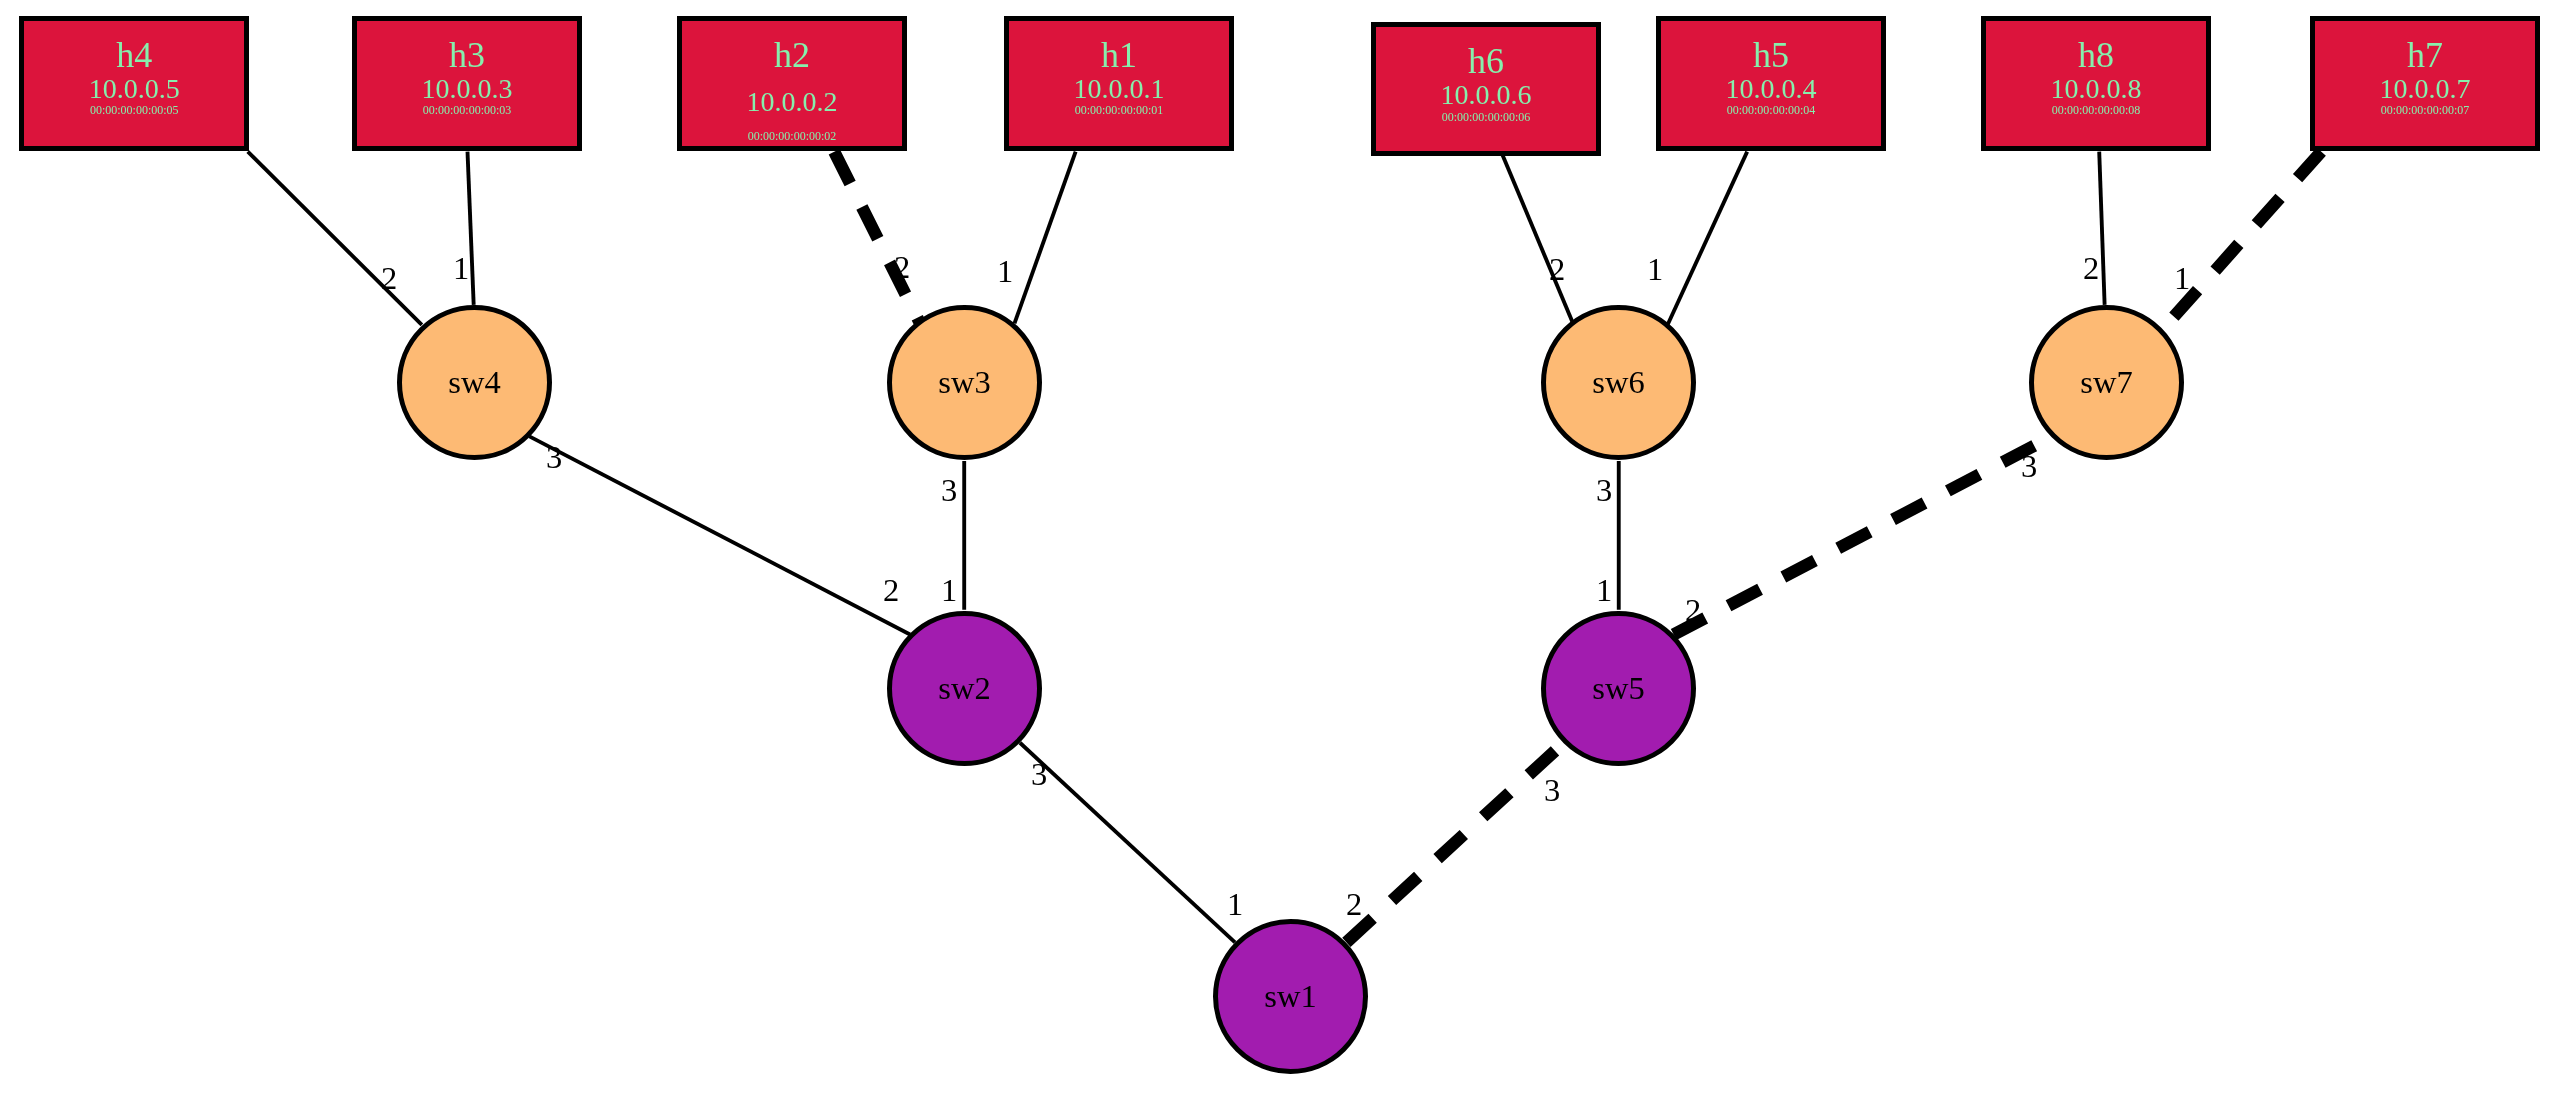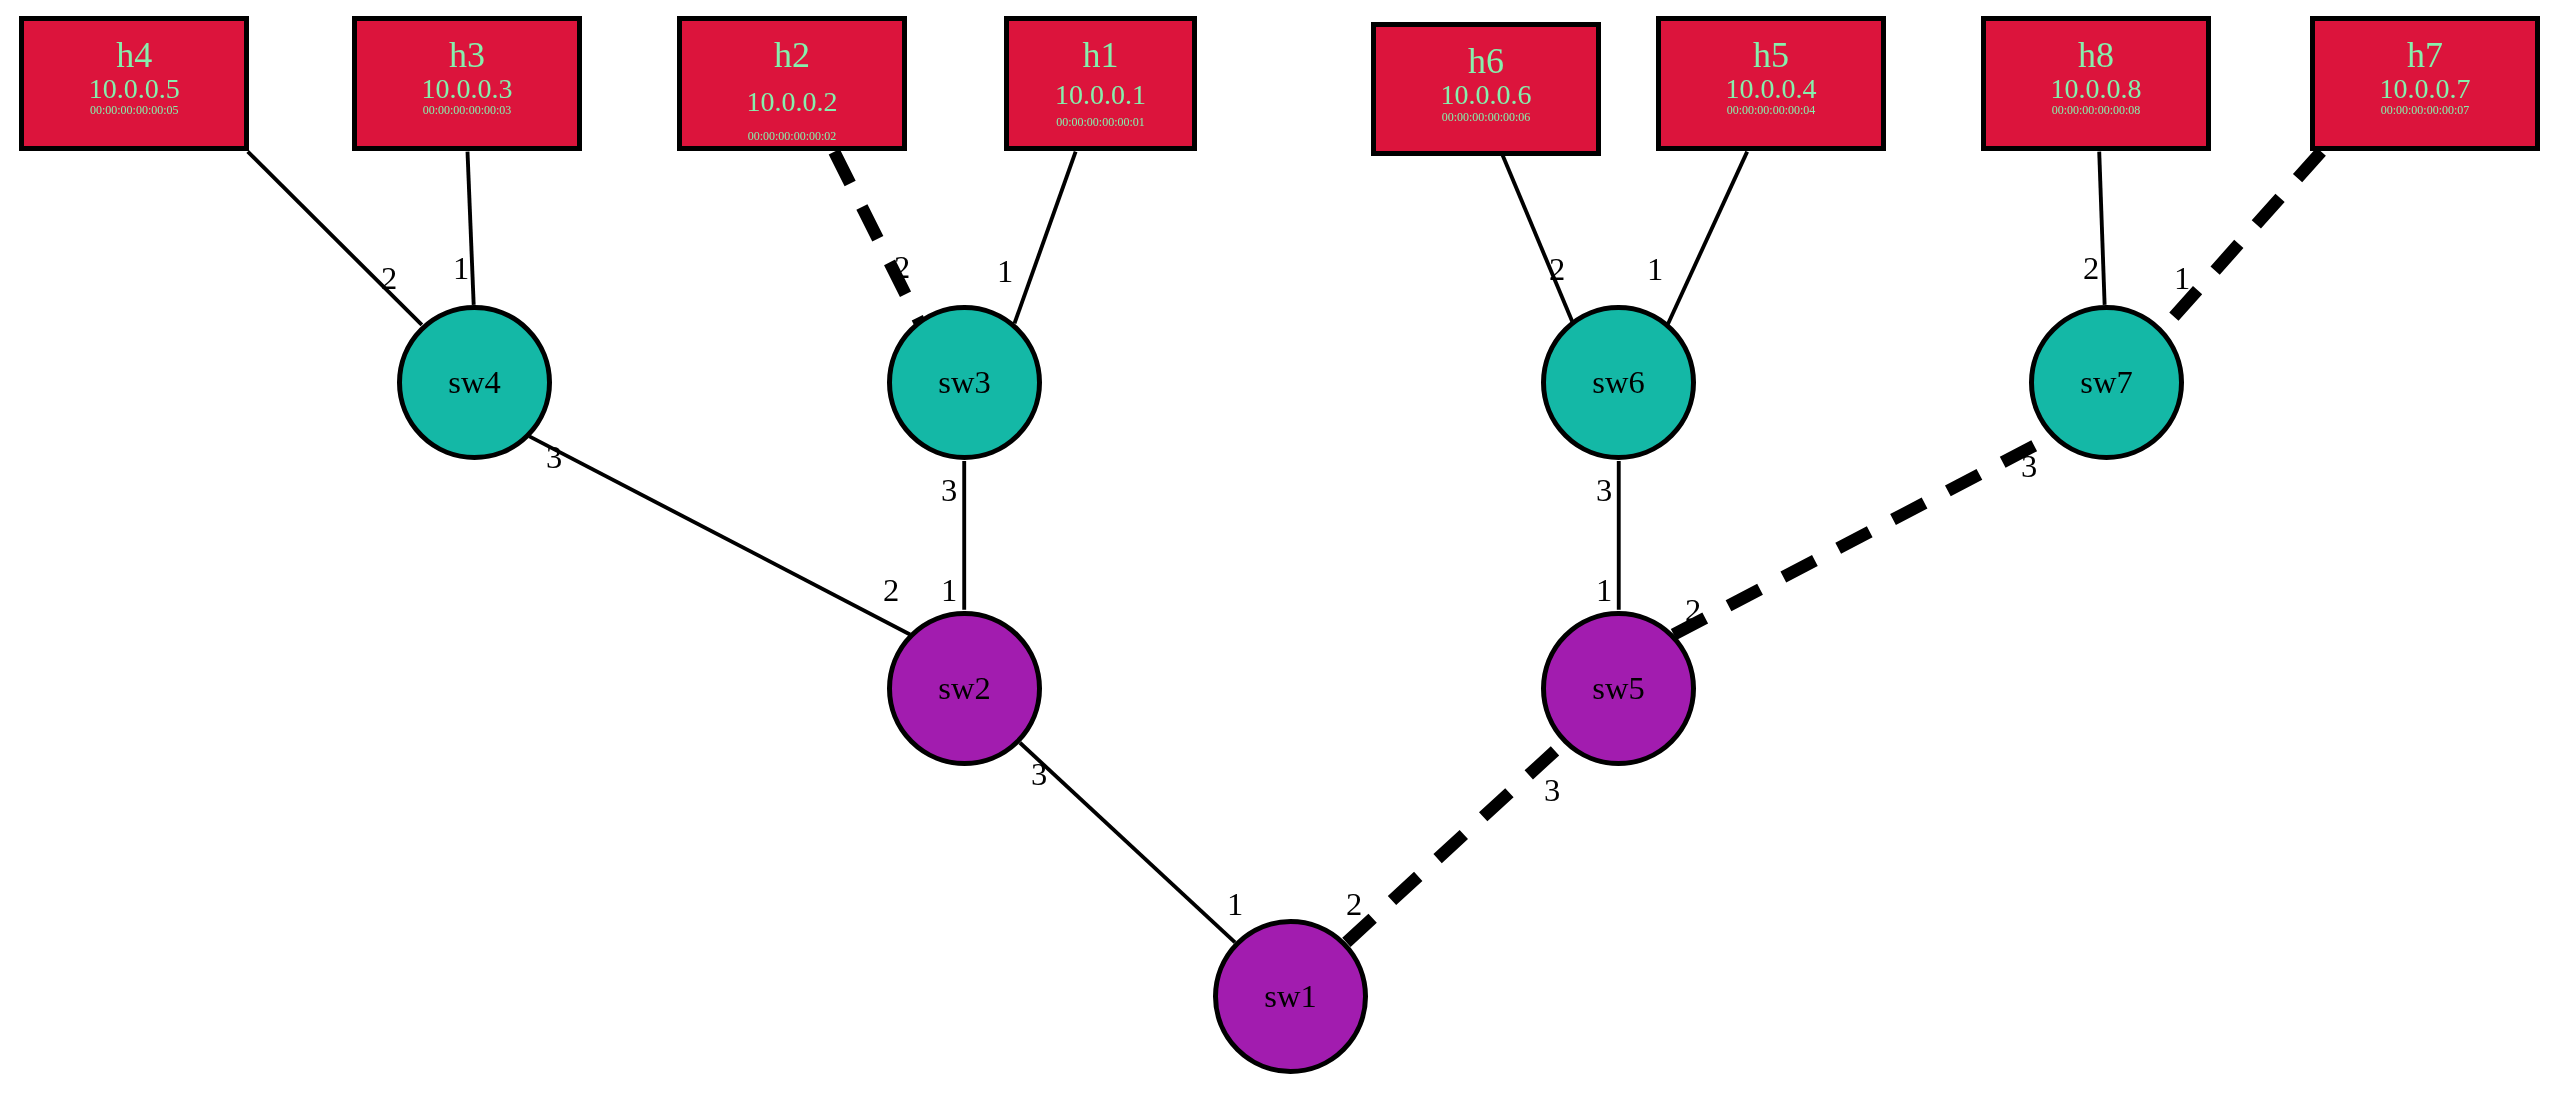--- a/index.html
+++ b/index.html
@@ -54,21 +54,21 @@
     position: absolute;
     box-sizing: border-box;
     border-radius: 50%;
     border: 5.4px solid #000000;
     display: flex;
     align-items: center;
     justify-content: center;
     font-size: 32.5px;
     color: #000000;
   }
-  .switch-gray { background: #14b8a6; }
+  .switch-gray { background: #fdba74; }
   .switch-white { background: #a21caf; }
   .port-label {
     position: absolute;
     font-size: 32.5px;
     color: #000000;
     line-height: 1;
     white-space: nowrap;
     user-select: none;
   }
 </style>
@@ -105,21 +105,21 @@
       <div class="host-node" style="left: 352px; top: 15.5px; width: 230px; height: 135px;">
         <div class="host-name">h3</div>
         <div class="host-ip">10.0.0.3</div>
         <div class="host-mac">00:00:00:00:00:03</div>
       </div>
       <div class="host-node" style="left: 677px; top: 15.5px; width: 230px; height: 135px; gap: 13px;">
         <div class="host-name">h2</div>
         <div class="host-ip">10.0.0.2</div>
         <div class="host-mac">00:00:00:00:00:02</div>
       </div>
-      <div class="host-node" style="left: 1004px; top: 15.5px; width: 193px; height: 135px; gap: 6px;">
+      <div class="host-node" style="left: 1004px; top: 15.5px; width: 230px; height: 135px;">
         <div class="host-name">h1</div>
         <div class="host-ip">10.0.0.1</div>
         <div class="host-mac">00:00:00:00:00:01</div>
       </div>
       <div class="host-node" style="left: 1327px; top: 22px; width: 230px; height: 134px; margin-left: 44px;">
         <div class="host-name">h6</div>
         <div class="host-ip">10.0.0.6</div>
         <div class="host-mac">00:00:00:00:00:06</div>
       </div>
       <div class="host-node" style="left: 1656px; top: 15.5px; width: 230px; height: 135px;">

